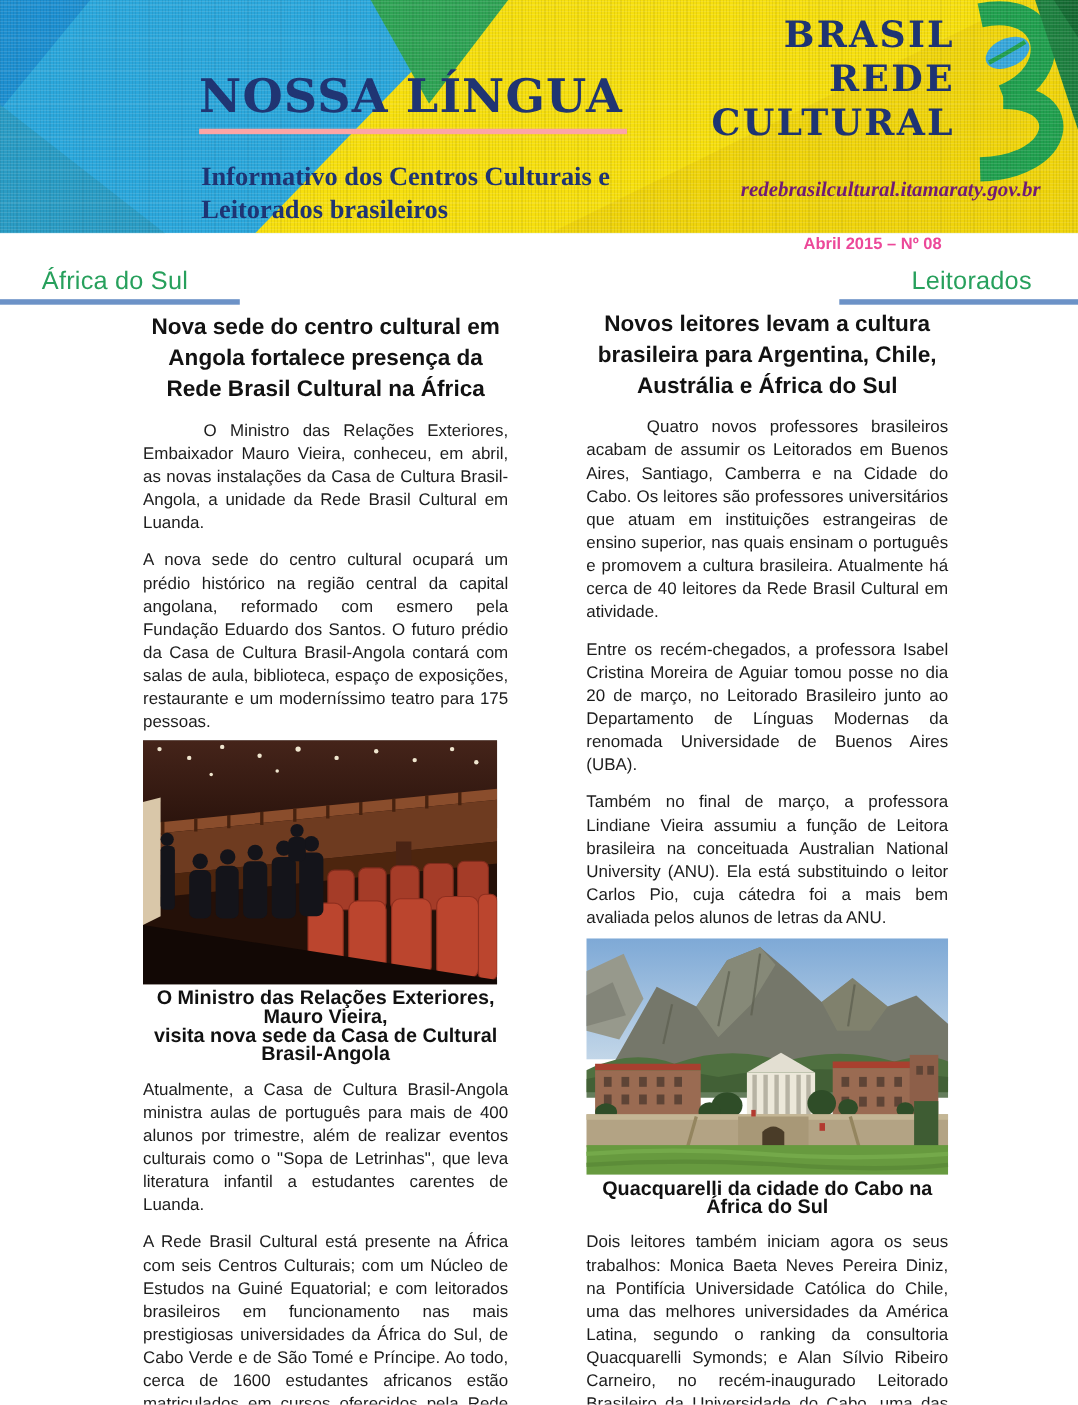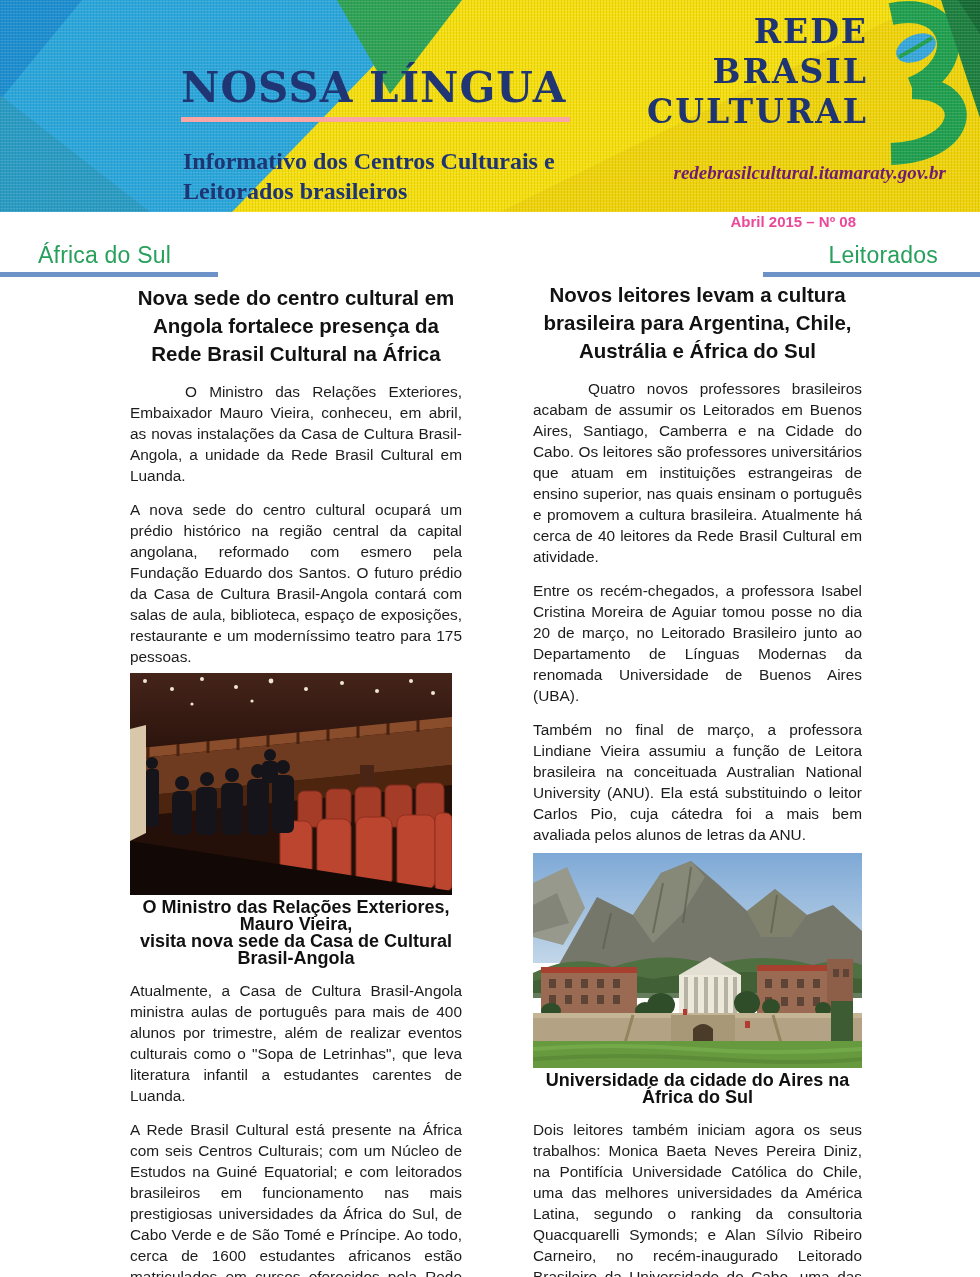--- a/index.html
+++ b/index.html
@@ -68,22 +68,22 @@
     </svg>
     <div class="banner-texture"></div>
 
     <div class="nl-title">NOSSA LÍNGUA</div>
     <div class="nl-subtitle">
       <span>Informativo dos Centros Culturais e</span><br>
       <span>Leitorados brasileiros</span>
     </div>
 
     <div class="logo-text">
+      <div>BRASIL</div>
       <div>REDE</div>
-      <div>BRASIL</div>
       <div>CULTURAL</div>
     </div>
     <div class="website">redebrasilcultural.itamaraty.gov.br</div>
   </header>
 
   <div class="issue">Abril 2015 – Nº 08</div>
 
   <h2 class="sec-label left" style="margin:0;">África do Sul</h2>
   <div class="rule left"></div>
 
@@ -274,19 +274,19 @@
         <line x1="100" y1="162" x2="92" y2="190" stroke="#94855f" stroke-width="3"></line>
         <line x1="240" y1="162" x2="248" y2="190" stroke="#94855f" stroke-width="3"></line>
         <rect x="298" y="148" width="22" height="42" fill="#3e5c33"></rect>
         <rect x="212" y="168" width="5" height="7" fill="#b23a30"></rect>
         <rect x="150" y="156" width="4" height="6" fill="#b23a30"></rect>
 
         <rect x="0" y="188" width="329" height="27" fill="#679a3f"></rect>
         <path d="M0,196 Q80,190 160,196 T329,196" stroke="#74a94a" stroke-width="4" fill="none"></path>
         <path d="M0,206 Q90,200 180,206 T329,206" stroke="#5c8c38" stroke-width="4" fill="none"></path>
       </svg>
-      <figcaption>Universidade da cidade do Aires na África do Sul</figcaption>
+      <figcaption>Quacquarelli da cidade do Cabo na África do Sul</figcaption>
     </figure>
 
     <p>Dois leitores também iniciam agora os seus trabalhos: Monica Baeta Neves Pereira Diniz, na Pontifícia Universidade Católica do Chile, uma das melhores universidades da América Latina, segundo o ranking da consultoria Quacquarelli Symonds; e Alan Sílvio Ribeiro Carneiro, no recém-inaugurado Leitorado Brasileiro da Universidade do Cabo, uma das mais importantes da África do Sul.</p>
   </section>
 
 </div>
 
 </body></html>

